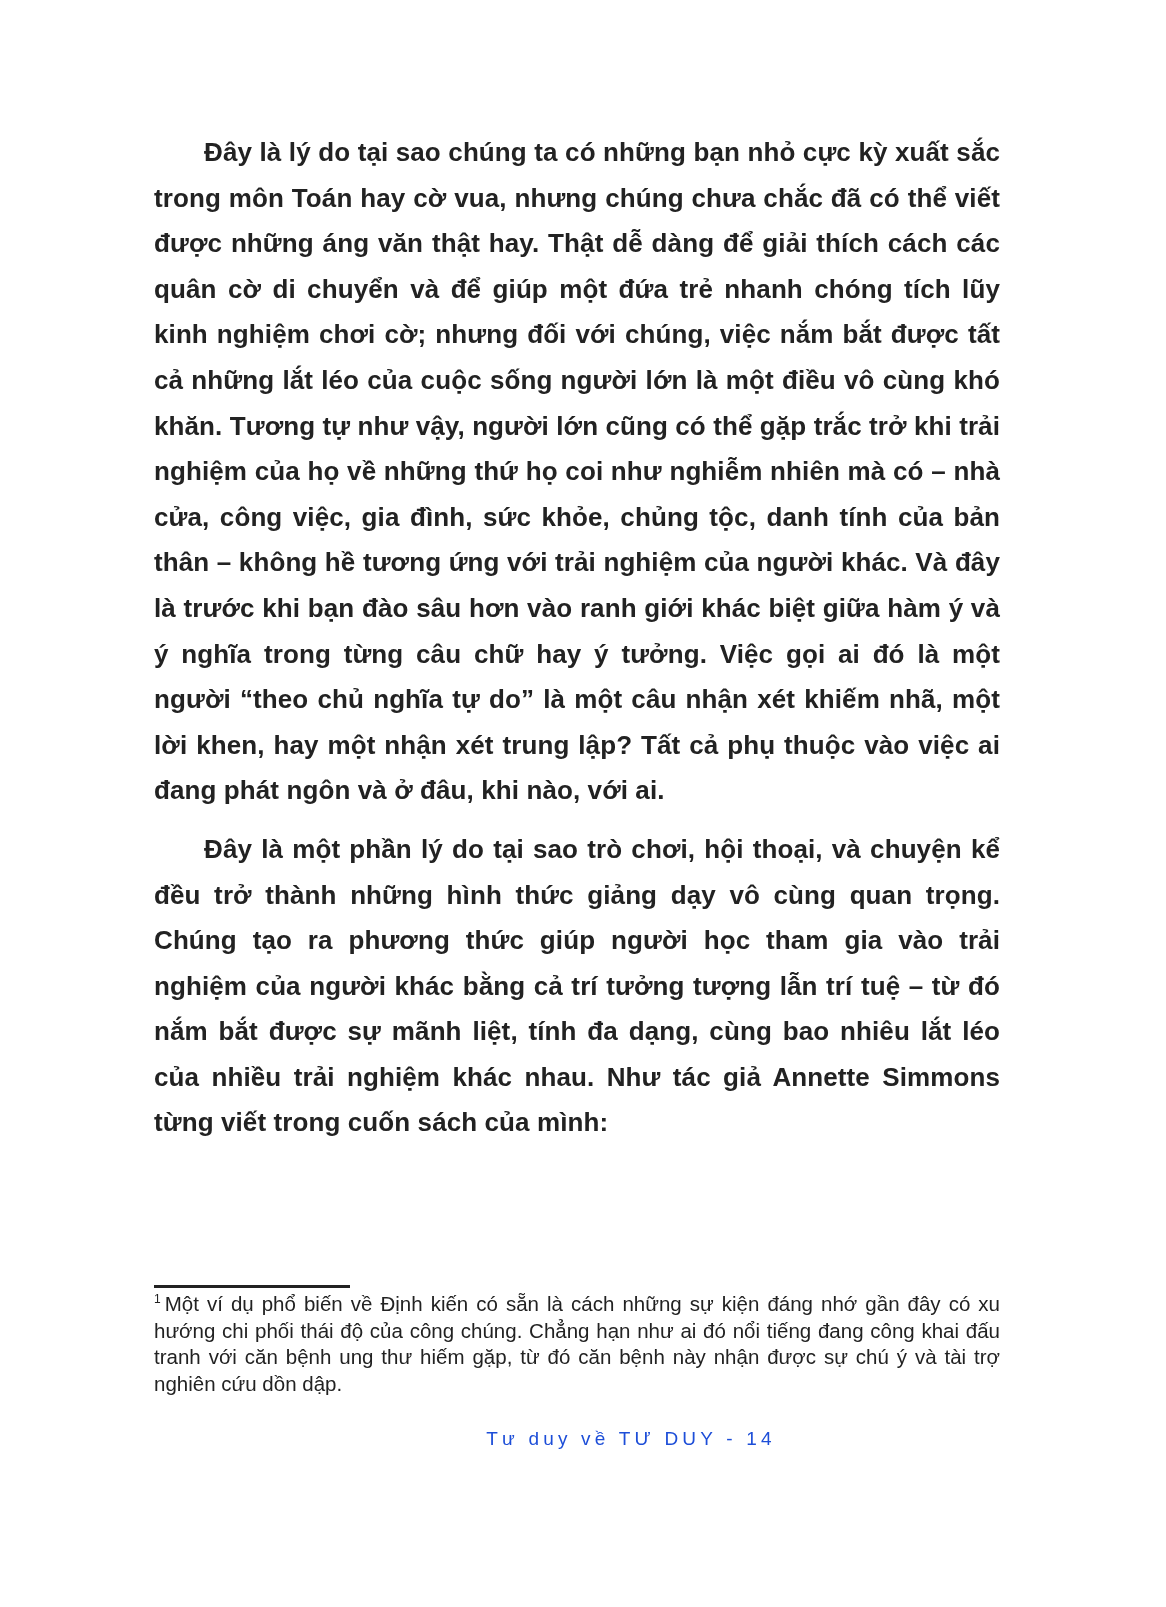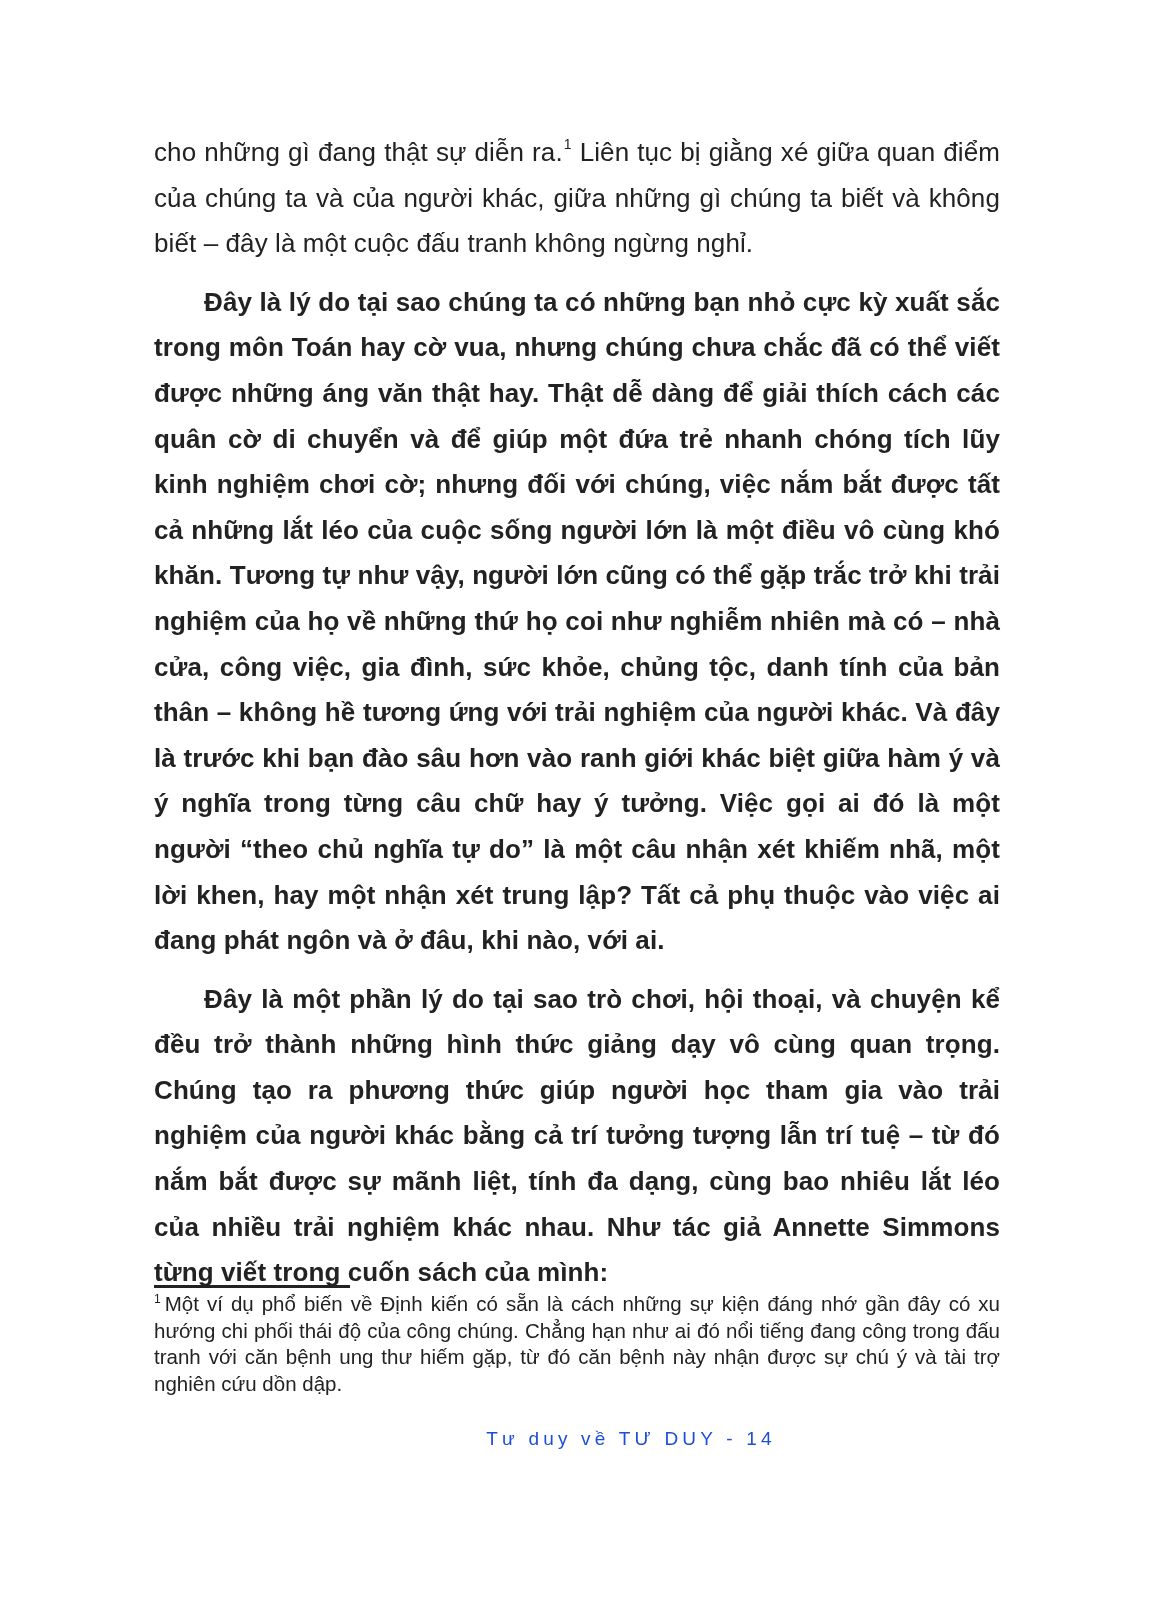--- a/index.html
+++ b/index.html
@@ -75,24 +75,23 @@
       font-size: 19px;
       letter-spacing: 4.2px;
       color: #1d4ed8;
       padding-left: 48px;
     }
   </style>
 </head>
 <body>
 
 <div class="page body-text">
-  <p><span>cho những gì đang thật sự diễn ra.</span><sup class="fn-ref">1</sup><span> Liên tục bị giằng xé giữa quan điểm của chúng ta và của người khác, giữa những gì chúng ta biết và không biết – đây là một cuộc đấu tranh không ngừng nghỉ.</span></p>
   <p class="indent">Đây là lý do tại sao chúng ta có những bạn nhỏ cực kỳ xuất sắc trong môn Toán hay cờ vua, nhưng chúng chưa chắc đã có thể viết được những áng văn thật hay. Thật dễ dàng để giải thích cách các quân cờ di chuyển và để giúp một đứa trẻ nhanh chóng tích lũy kinh nghiệm chơi cờ; nhưng đối với chúng, việc nắm bắt được tất cả những lắt léo của cuộc sống người lớn là một điều vô cùng khó khăn. Tương tự như vậy, người lớn cũng có thể gặp trắc trở khi trải nghiệm của họ về những thứ họ coi như nghiễm nhiên mà có – nhà cửa, công việc, gia đình, sức khỏe, chủng tộc, danh tính của bản thân – không hề tương ứng với trải nghiệm của người khác. Và đây là trước khi bạn đào sâu hơn vào ranh giới khác biệt giữa hàm ý và ý nghĩa trong từng câu chữ hay ý tưởng. Việc gọi ai đó là một người “theo chủ nghĩa tự do” là một câu nhận xét khiếm nhã, một lời khen, hay một nhận xét trung lập? Tất cả phụ thuộc vào việc ai đang phát ngôn và ở đâu, khi nào, với ai.</p>
   <p class="indent">Đây là một phần lý do tại sao trò chơi, hội thoại, và chuyện kể đều trở thành những hình thức giảng dạy vô cùng quan trọng. Chúng tạo ra phương thức giúp người học tham gia vào trải nghiệm của người khác bằng cả trí tưởng tượng lẫn trí tuệ – từ đó nắm bắt được sự mãnh liệt, tính đa dạng, cùng bao nhiêu lắt léo của nhiều trải nghiệm khác nhau. Như tác giả Annette Simmons từng viết trong cuốn sách của mình:</p>
 </div>
 
 <div class="footnote-rule"></div>
 
 <div class="footnotes">
-  <p><sup class="fn-mark">1</sup><span>Một ví dụ phổ biến về Định kiến có sẵn là cách những sự kiện đáng nhớ gần đây có xu hướng chi phối thái độ của công chúng. Chẳng hạn như ai đó nổi tiếng đang công trong đấu tranh với căn bệnh ung thư hiếm gặp, từ đó căn bệnh này nhận được sự chú ý và tài trợ nghiên cứu dồn dập.</span></p>
+  <p><sup class="fn-mark">1</sup><span>Một ví dụ phổ biến về Định kiến có sẵn là cách những sự kiện đáng nhớ gần đây có xu hướng chi phối thái độ của công chúng. Chẳng hạn như ai đó nổi tiếng đang công khai đấu tranh với căn bệnh ung thư hiếm gặp, từ đó căn bệnh này nhận được sự chú ý và tài trợ nghiên cứu dồn dập.</span></p>
 </div>
 
 <div class="page-footer">Tư duy về TƯ DUY - 14</div>
 
 </body></html>

